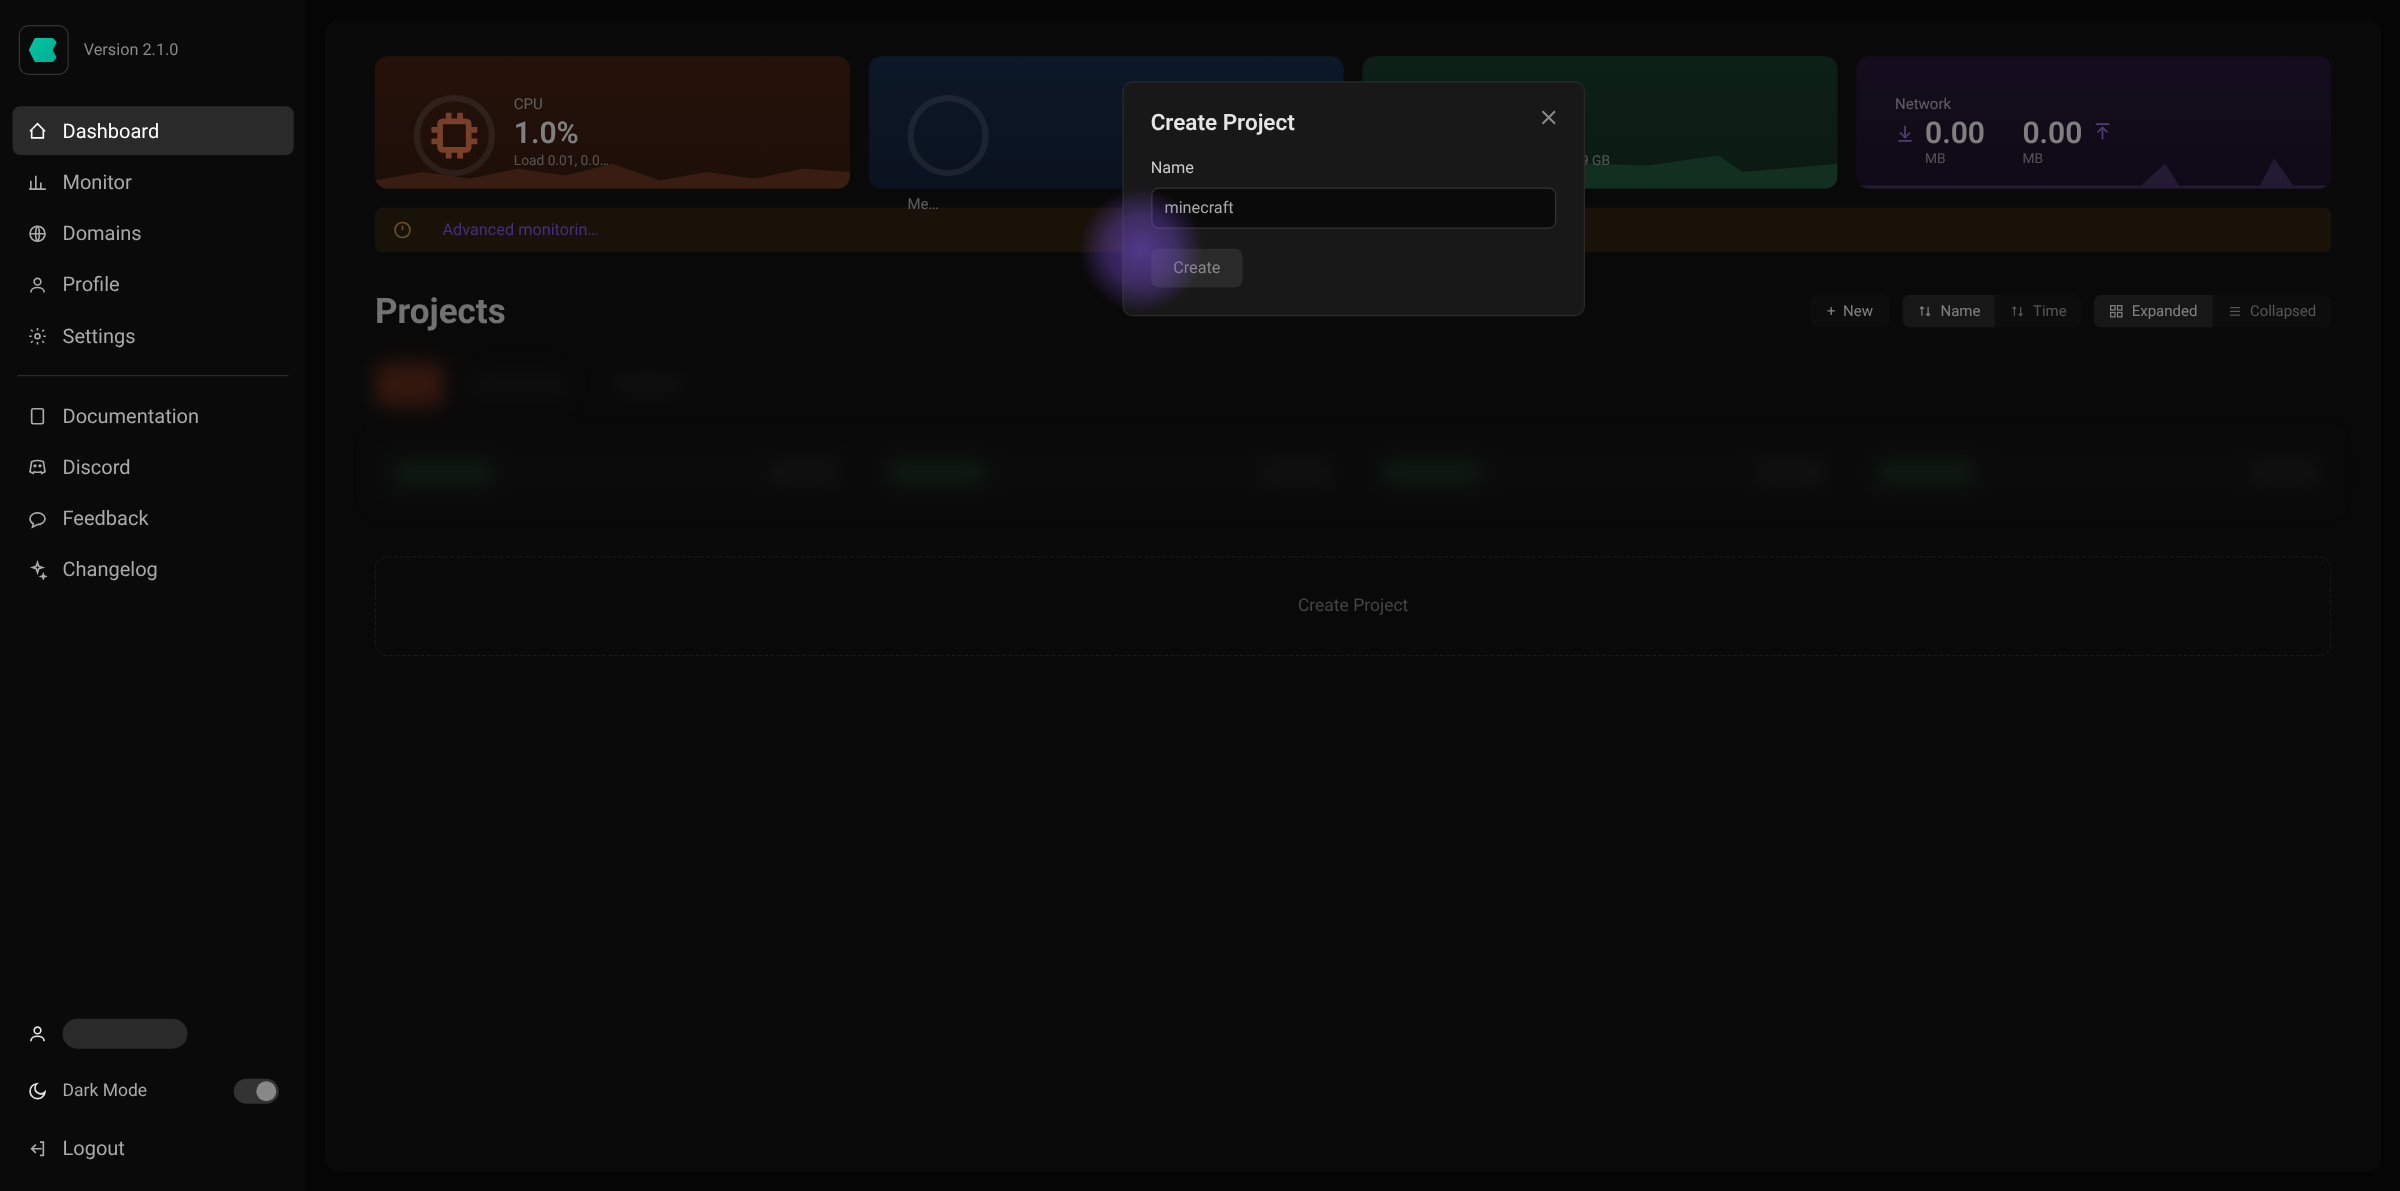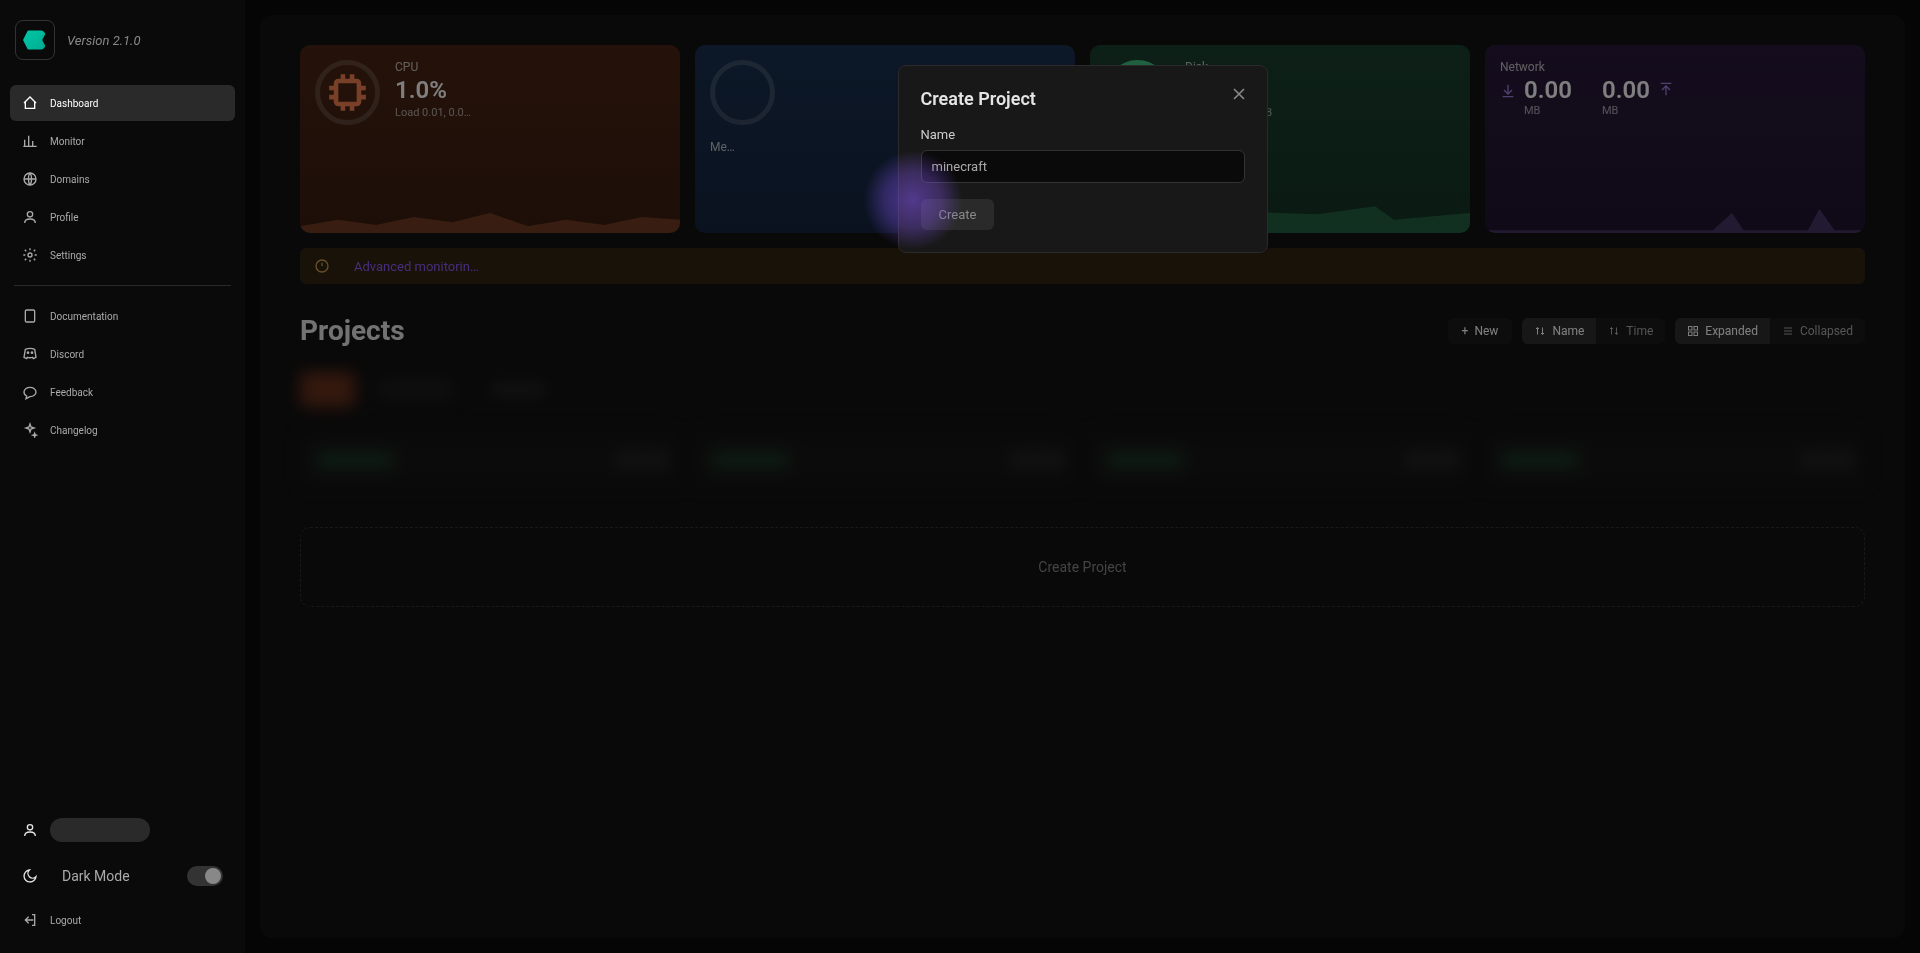--- a/index.html
+++ b/index.html
@@ -42,35 +42,34 @@
 .logo-inner {
   width: 24px;
   height: 24px;
   background: linear-gradient(135deg, #00c9a7, #00a98f);
   border-radius: 50%;
   clip-path: polygon(20% 10%, 100% 10%, 80% 50%, 100% 90%, 20% 90%, 0% 50%);
 }
 .version {
   color: #888;
   font-size: 13px;
-  font-style: italic;
 }
 .nav-section {
   display: flex;
   flex-direction: column;
   gap: 2px;
 }
 .nav-item {
   display: flex;
   align-items: center;
   gap: 12px;
   padding: 10px 12px;
   border-radius: 6px;
   color: #aaa;
-  font-size: 10px;
+  font-size: 16px;
   cursor: pointer;
 }
 .nav-item.active {
   background: #2a2a2a;
   color: #fff;
 }
 .nav-icon {
   width: 16px;
   height: 16px;
   display: inline-flex;
@@ -138,23 +137,23 @@
   flex-direction: column;
   filter: blur(0px);
 }
 .stats-row {
   display: flex;
   gap: 15px;
   margin-bottom: 15px;
 }
 .stat-card {
   flex: 1;
-  height: 188px;
+  height: 106px;
   border-radius: 10px;
-  padding: 15px;
+  padding: 31px;
   position: relative;
   display: flex;
   gap: 15px;
 }
 .stat-card.cpu { background: linear-gradient(180deg, #4a2515, #3a1d10); }
 .stat-card.mem { background: linear-gradient(180deg, #1a3050, #152540); flex-direction: column; }
 .stat-card.disk { background: linear-gradient(180deg, #1a4030, #153525); }
 .stat-card.net { background: linear-gradient(180deg, #2a1a3a, #201530); }
 .gauge {
   width: 65px;
@@ -435,21 +434,21 @@
     <div class="user-row">
       <span class="nav-icon">
           <svg viewBox="0 0 24 24" fill="none" stroke="currentColor" stroke-width="2">
             <circle cx="12" cy="8" r="4"></circle>
             <path d="M4 21c0-4 4-6 8-6s8 2 8 6"></path>
           </svg>
         </span>
       <div class="user-placeholder"></div>
     </div>
     <div class="dark-mode-row">
-      <div style="display:flex;gap:24px;align-items:center">
+      <div style="display:flex;gap:12px;align-items:center">
         <span class="nav-icon">
             <svg viewBox="0 0 24 24" fill="none" stroke="currentColor" stroke-width="2">
               <path d="M21 13A9 9 0 1111 3a7 7 0 0010 10z"></path>
             </svg>
           </span>
         <span style="font-size:14px;color:#aaa">Dark Mode</span>
       </div>
       <div class="toggle-switch">
           <div class="toggle-thumb"></div>
         </div>

